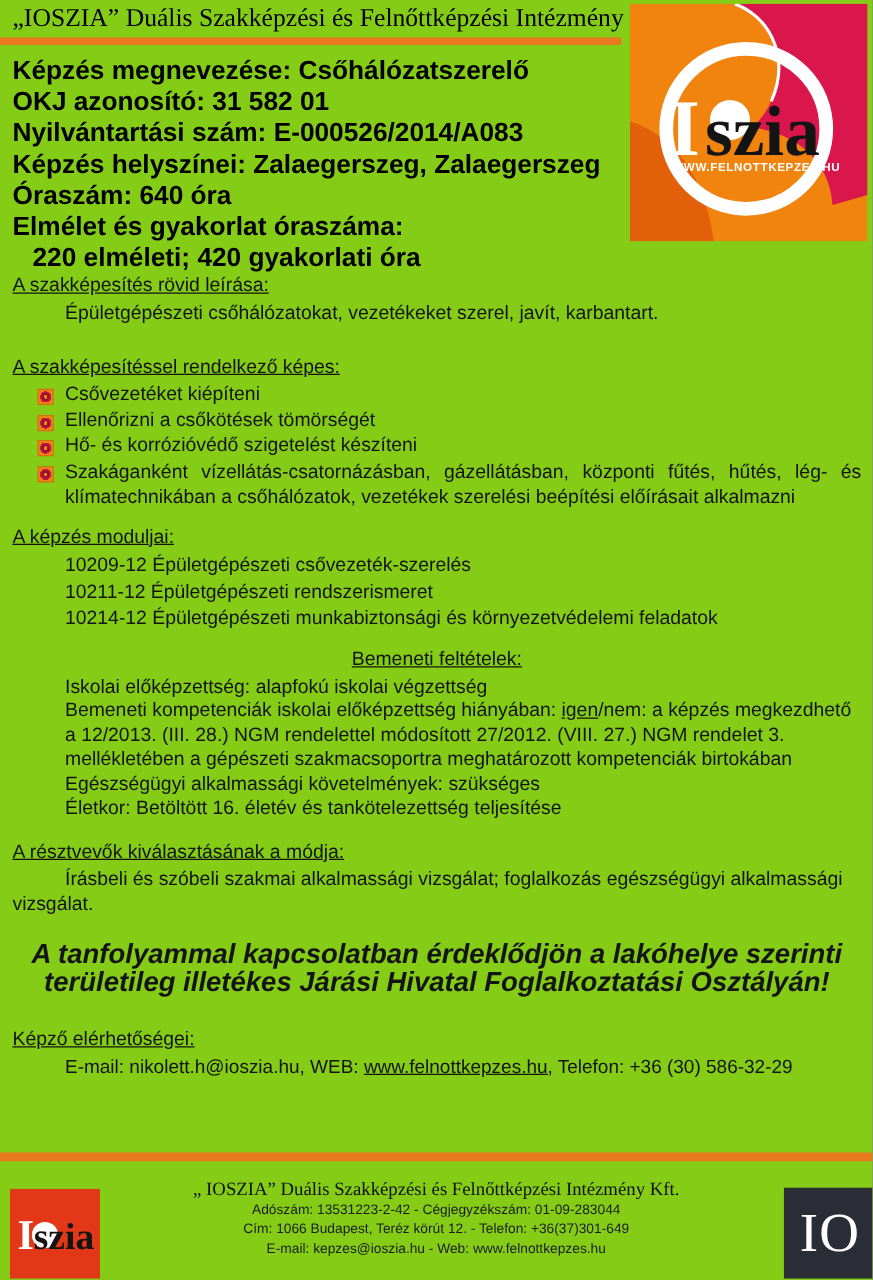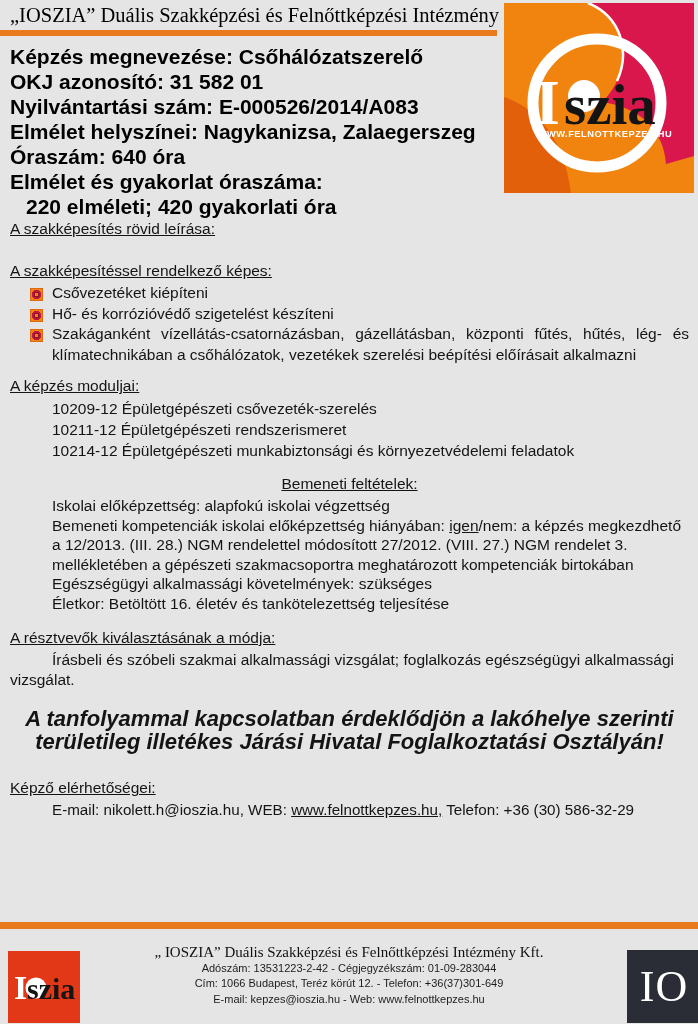--- a/index.html
+++ b/index.html
@@ -1,17 +1,17 @@
 <!DOCTYPE html>
 <html lang="hu"><head>
 <meta charset="utf-8">
 <style>
   html,body{margin:0;padding:0;background:#888;}
   .page{
-    position:relative;width:698px;height:1024px;background:#e5e5e5;overflow:hidden;
+    position:relative;width:698px;height:1024px;background:#84cc16;overflow:hidden;
     font-family:"Liberation Sans","DejaVu Sans",sans-serif;color:#141414;
     margin:0 auto;
   }
   
   .inst-title{
     position:absolute;top:4px;left:10px;
     font-family:"Liberation Serif","DejaVu Serif",serif;
     font-size:20.5px;color:#000;white-space:nowrap;
   }
   .top-rule{position:absolute;top:30px;left:0;width:497px;height:6px;background:#e8791d;}
@@ -83,38 +83,40 @@
       <text x="31" y="121" font-family="Liberation Serif, DejaVu Serif, serif" font-weight="bold" font-size="64" fill="#ffffff">I</text>
       <text x="60" y="121" font-family="Liberation Serif, DejaVu Serif, serif" font-weight="bold" font-size="57" fill="#141414">szia</text>
       <text x="101" y="134" text-anchor="middle" font-family="Liberation Sans, DejaVu Sans, sans-serif" font-weight="bold" font-size="9.3" letter-spacing="0.5" fill="#ffffff">WWW.FELNOTTKEPZES.HU</text>
     </svg>
   </div>
 
   <section class="course">
     <div>Képzés megnevezése: Csőhálózatszerelő</div>
     <div>OKJ azonosító: 31 582 01</div>
     <div>Nyilvántartási szám: E-000526/2014/A083</div>
-    <div>Elmélet helyszínei: Nagykanizsa, Zalaegerszeg</div>
+    <div>Képzés helyszínei: Zalaegerszeg, Zalaegerszeg</div>
     <div>Óraszám: 640 óra</div>
     <div>Elmélet és gyakorlat óraszáma:</div>
     <div class="indent">220 elméleti; 420 gyakorlati óra</div>
   </section>
 
   <main class="content">
 
     <h2>A szakképesítés rövid leírása:</h2>
+    <p class="p-desc">Épületgépészeti csőhálózatokat, vezetékeket szerel, javít, karbantart.</p>
 
     <h2 class="h-caps">A szakképesítéssel rendelkező képes:</h2>
     <ul class="caps">
       <li>
         <span class="bullet"></span>
         <span>Csővezetéket kiépíteni</span>
       </li>
       <li>
         <span class="bullet"></span>
+        <span>Ellenőrizni a csőkötések tömörségét</span>
       </li>
       <li>
         <span class="bullet"></span>
         <span>Hő- és korrózióvédő szigetelést készíteni</span>
       </li>
       <li class="just">
         <span class="bullet"></span>
         <span>Szakáganként vízellátás-csatornázásban, gázellátásban, központi fűtés, hűtés, lég- és klímatechnikában a csőhálózatok, vezetékek szerelési beépítési előírásait alkalmazni</span>
       </li>
     </ul>

